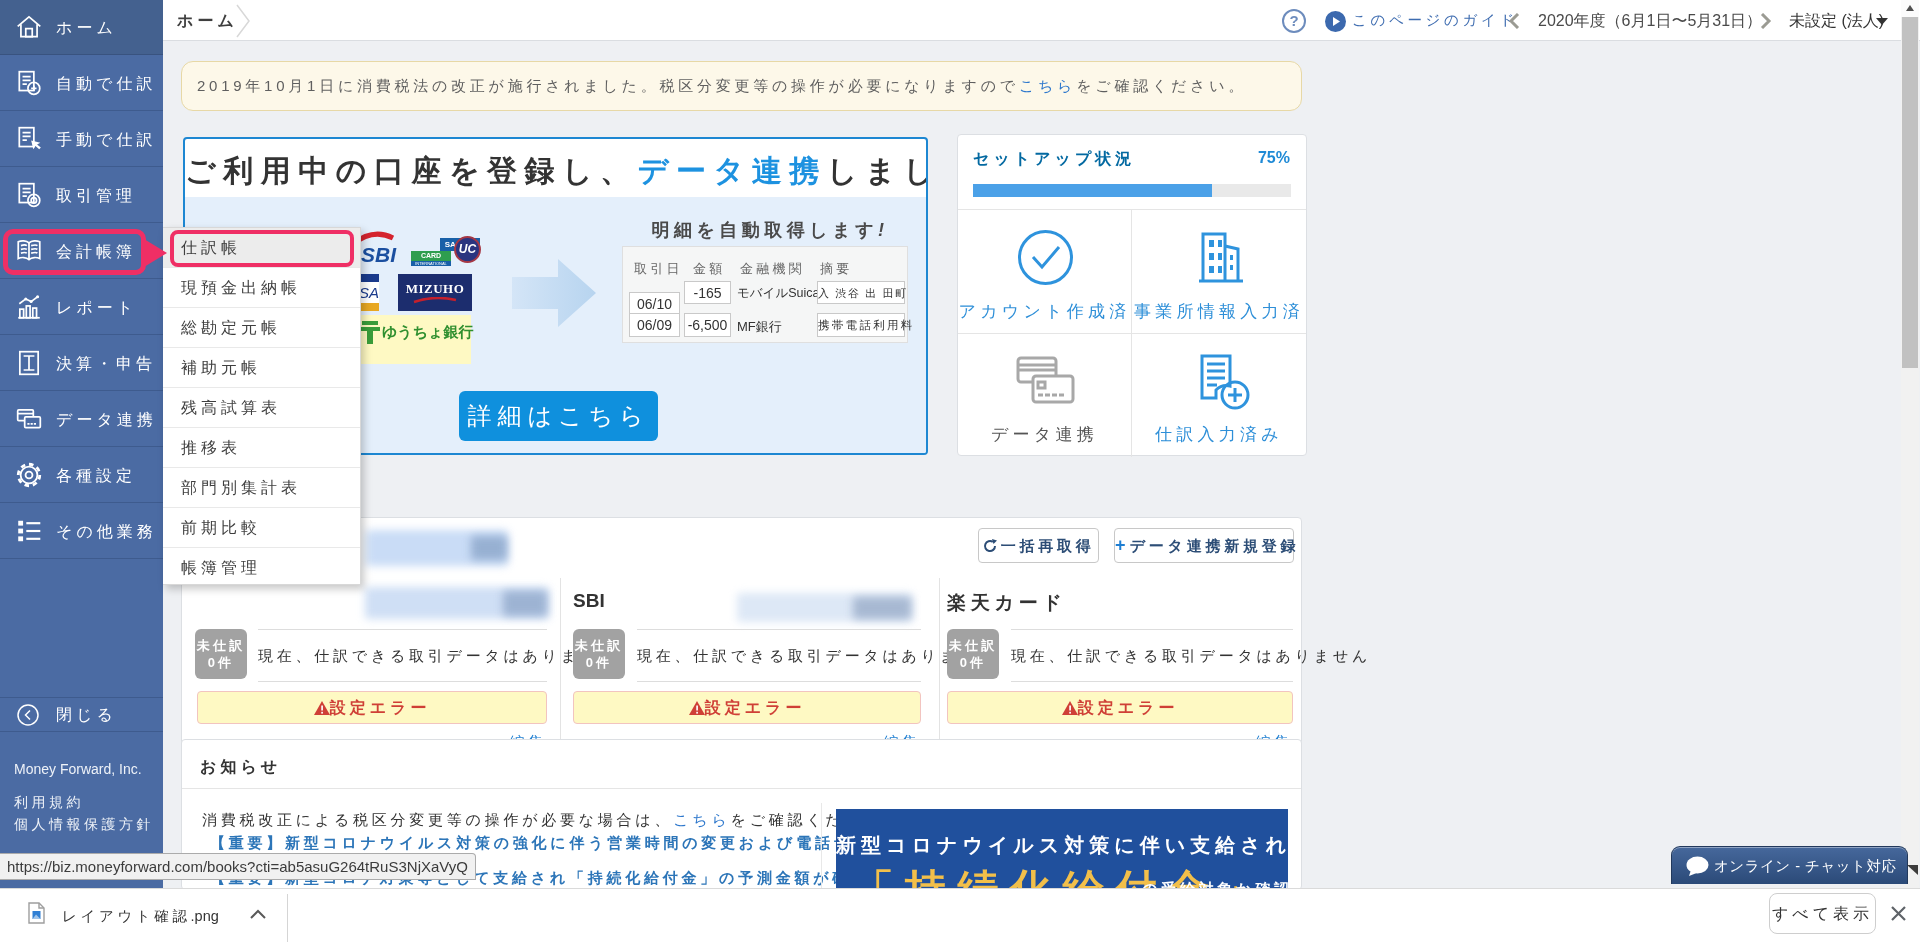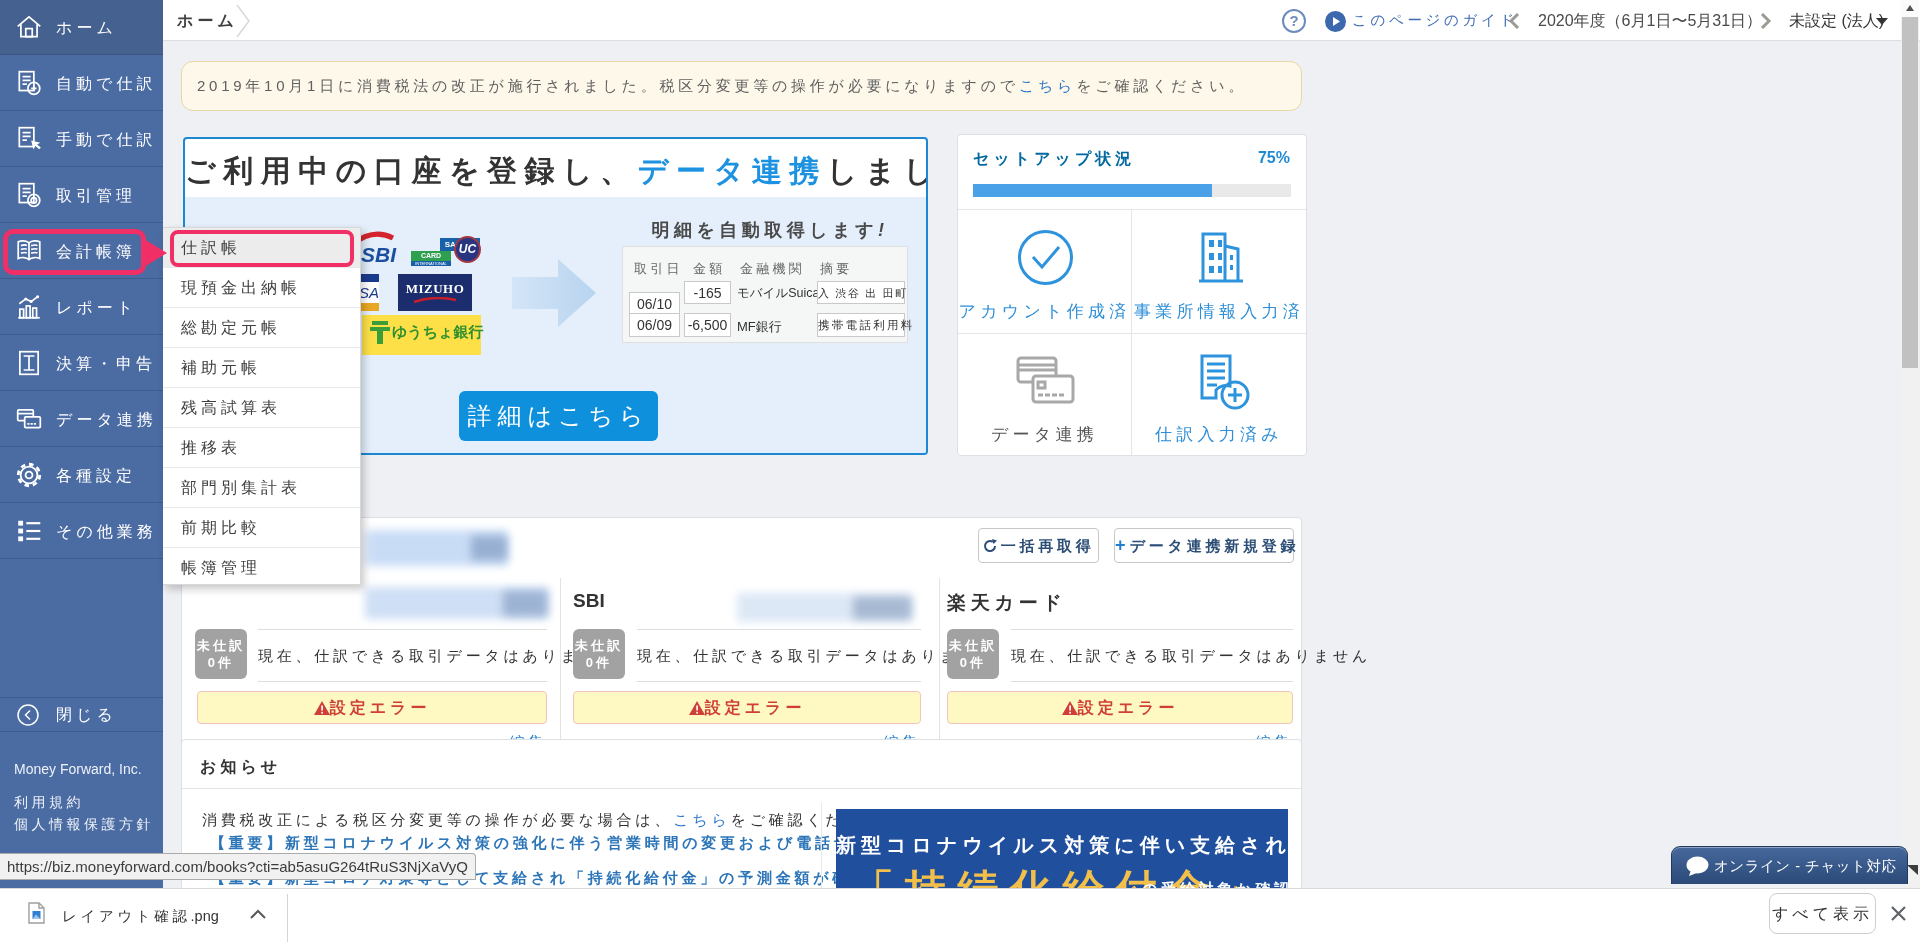--- a/index.html
+++ b/index.html
@@ -156,21 +156,21 @@
         <div style="position:absolute; top:29px; width:34px; height:8px; background:#e8a823;"></div>
       </div>
 
       <div style="position:absolute; left:213px; top:77px; width:74px; height:37px; background:#1c2d6e;">
         <div style="position:absolute; top:7px; width:74px; text-align:center; color:#fff; font-size:13px; font-weight:bold; font-family:'Liberation Serif',serif; letter-spacing:0.5px;">MIZUHO</div>
         <svg style="position:absolute; left:14px; top:23px;" width="46" height="8">
             <path d="M2,5 Q23,-2 44,3" fill="none" stroke="#c4202c" stroke-width="2.5"></path>
           </svg>
       </div>
 
-      <div style="position:absolute; left:177px; top:118px; width:119px; height:40px; background:#fde047;">
+      <div style="position:absolute; left:167px; top:118px; width:119px; height:49px; background:#fef9c3;">
         <svg style="position:absolute; left:8px; top:6px;" width="20" height="23">
           <rect x="2" y="0" width="16" height="4" fill="#3a9d3a"></rect>
           <rect x="7" y="6" width="6" height="17" fill="#3a9d3a"></rect>
           <rect x="0" y="6" width="20" height="4" fill="#3a9d3a"></rect>
         </svg>
         <div style="position:absolute; left:30px; top:8px; color:#2f8f2f; font-size:15px; font-weight:bold; white-space:nowrap;">ゆうちょ銀行</div>
       </div>
     </div>
     <svg style="position:absolute; left:327px; top:60px;" width="92" height="72">
       <defs>

